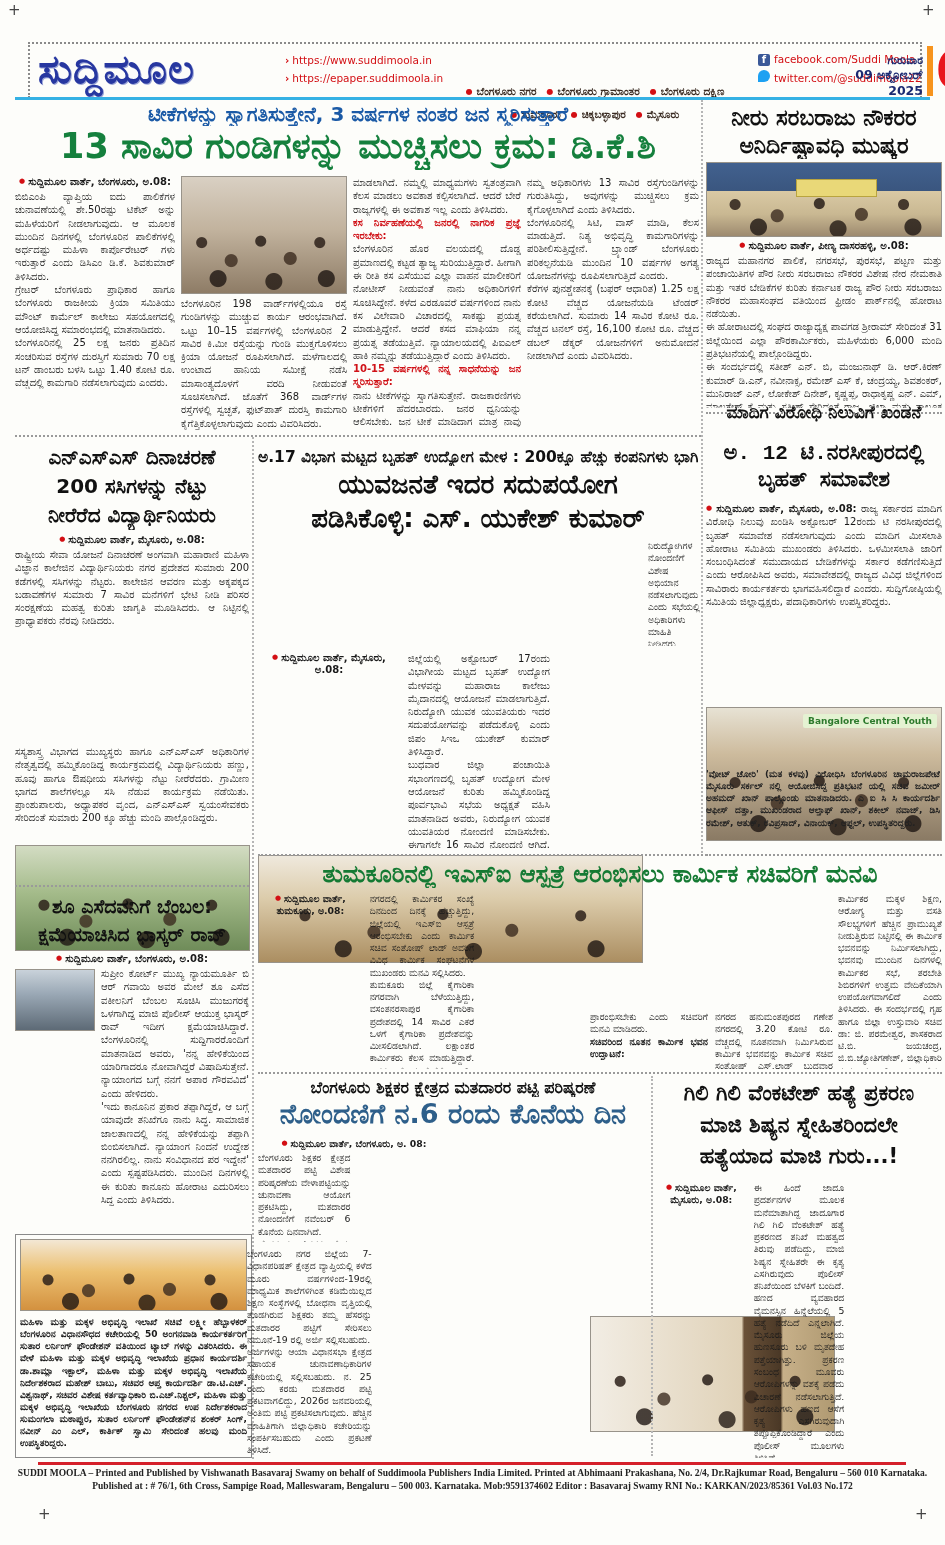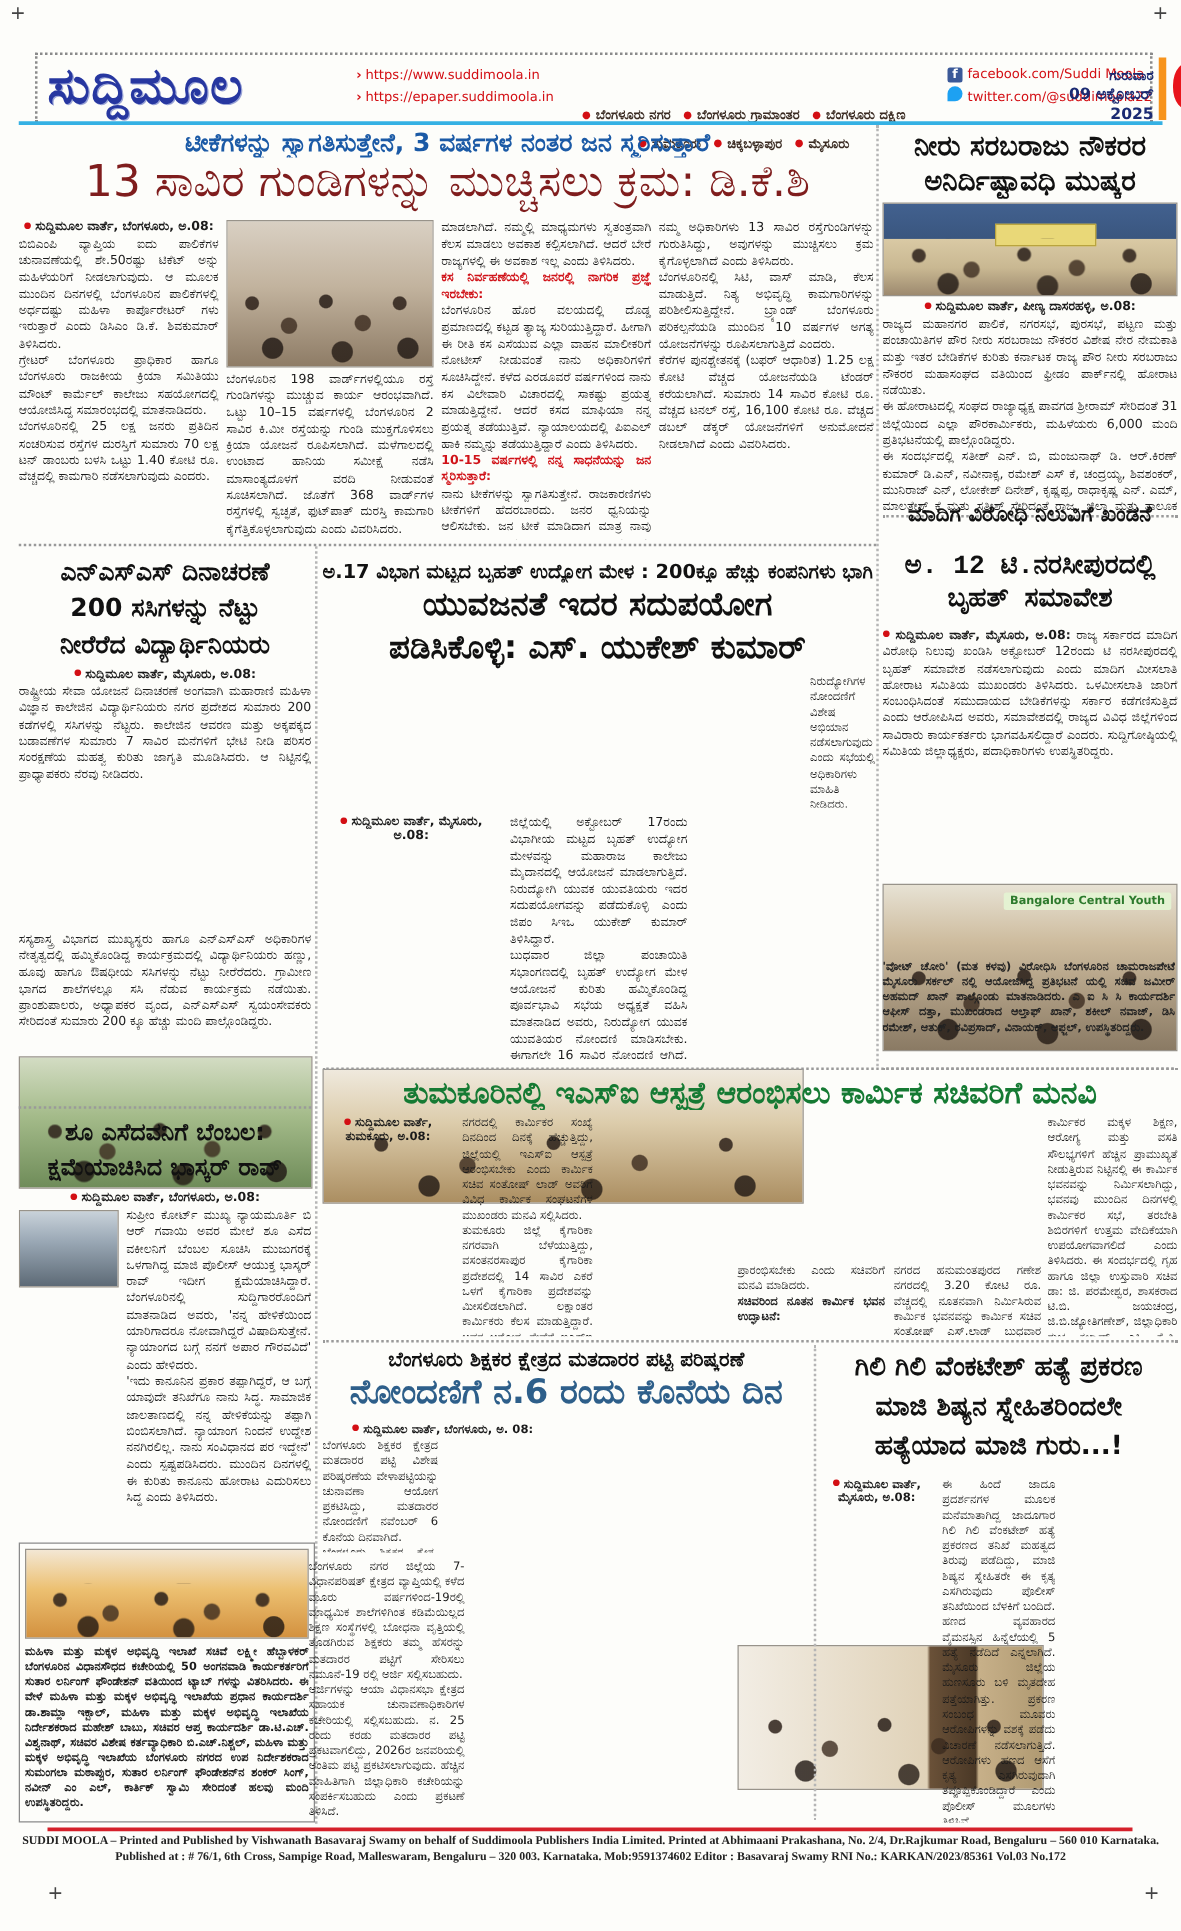--- a/index.html
+++ b/index.html
@@ -8,21 +8,21 @@
   .abs{position:absolute;}
   .ctr{text-align:center;}
   .bold{font-weight:bold;}
   .nowrap{white-space:nowrap;overflow:hidden;}
   .prelines{white-space:pre-line;overflow:hidden;}
   .bt{font-size:10px;line-height:1.33;text-align:justify;overflow:hidden;white-space:pre-line;}
   .bt9{font-size:9.3px;line-height:1.32;text-align:justify;overflow:hidden;white-space:pre-line;}
   .byline{font-size:10px;font-weight:bold;margin:0 0 2px 0;text-align:center;}
   .byline::before{content:"●";color:#d30f14;font-size:7px;margin-right:3px;vertical-align:2px;}
   .kicker-blue{color:#1b5aa6;font-weight:bold;}
-  .hl-red{color:#7f1d1d;font-weight:normal;}
+  .hl-red{color:#15803d;font-weight:bold;}
   .hl-blk{color:#111;font-weight:bold;}
   .hl-green{color:#157a33;font-weight:bold;}
   .hl-steel{color:#2e5f8a;font-weight:bold;}
   .subhead-red{color:#d01218;font-weight:bold;}
   .hdot{border-top:2px dotted #9a9a9a;height:0;}
   .vdot{border-left:2px dotted #b5b5b5;width:0;}
   .cols2{column-count:2;column-gap:7px;}
   .cols3{column-count:3;column-gap:8px;}
   .photo{position:relative;overflow:hidden;border:1px solid #98938a;}
   .photo.crowd::after{content:"";position:absolute;left:0;right:0;bottom:0;height:62%;
@@ -237,15 +237,15 @@
     <div class="cols3" style="height:276px;column-gap:7px;">
       <p class="byline" style="font-size:9.3px;">ಸುದ್ದಿಮೂಲ ವಾರ್ತೆ, ಮೈಸೂರು, ಅ.08:</p>
       <div class="bt9">ಈ ಹಿಂದೆ ಜಾದೂ ಪ್ರದರ್ಶನಗಳ ಮೂಲಕ ಮನೆಮಾತಾಗಿದ್ದ ಜಾದೂಗಾರ ಗಿಲಿ ಗಿಲಿ ವೆಂಕಟೇಶ್ ಹತ್ಯೆ ಪ್ರಕರಣದ ತನಿಖೆ ಮಹತ್ವದ ತಿರುವು ಪಡೆದಿದ್ದು, ಮಾಜಿ ಶಿಷ್ಯನ ಸ್ನೇಹಿತರೇ ಈ ಕೃತ್ಯ ಎಸಗಿರುವುದು ಪೊಲೀಸ್ ತನಿಖೆಯಿಂದ ಬೆಳಕಿಗೆ ಬಂದಿದೆ.
 ಹಣದ ವ್ಯವಹಾರದ ವೈಮನಸ್ಸಿನ ಹಿನ್ನೆಲೆಯಲ್ಲಿ 5 ಹತ್ಯೆ ನಡೆದಿದೆ ಎನ್ನಲಾಗಿದೆ. ಮೈಸೂರು ಜಿಲ್ಲೆಯ ಹುಣಸೂರು ಬಳಿ ಮೃತದೇಹ ಪತ್ತೆಯಾಗಿತ್ತು. ಪ್ರಕರಣ ಸಂಬಂಧ ಮೂವರು ಆರೋಪಿಗಳನ್ನು ವಶಕ್ಕೆ ಪಡೆದು ವಿಚಾರಣೆ ನಡೆಸಲಾಗುತ್ತಿದೆ. ಆರೋಪಿಗಳು ಹಣದ ಆಸೆಗೆ ಕೃತ್ಯ ಎಸಗಿರುವುದಾಗಿ ತಪ್ಪೊಪ್ಪಿಕೊಂಡಿದ್ದಾರೆ ಎಂದು ಪೊಲೀಸ್ ಮೂಲಗಳು ತಿಳಿಸಿವೆ.
 ಮಾಜಿ ಶಿಷ್ಯ ಹಾಗೂ ಆತನ ಸ್ನೇಹಿತರ ವಿರುದ್ಧ ಕೊಲೆ ಪ್ರಕರಣ ದಾಖಲಿಸಲಾಗಿದ್ದು, ಹೆಚ್ಚಿನ ತನಿಖೆ ಮುಂದುವರಿದಿದೆ. ಮೃತರ ಕುಟುಂಬಕ್ಕೆ ನ್ಯಾಯ ಒದಗಿಸುವಂತೆ ಸಾರ್ವಜನಿಕರು ಆಗ್ರಹಿಸಿದ್ದಾರೆ. ಕಳೆದ ತಿಂಗಳ ಕೊನೆಯಲ್ಲಿ ನಾಪತ್ತೆಯಾಗಿದ್ದ ವೆಂಕಟೇಶ್ ಅವರ ಹತ್ಯೆ ಸುದ್ದಿ ತಿಳಿಯುತ್ತಿದ್ದಂತೆ 5 ಮಂದಿ ಮಾಜಿ ಶಿಷ್ಯರು, ಅಭಿಮಾನಿಗಳು ಕಂಬನಿ ಮಿಡಿದಿದ್ದಾರೆ.</div>
     </div>
   </div>
 
   <div class="abs red-rule" style="left:38px;top:1462px;width:868px;"></div>
   <div class="abs footer-line" style="left:15px;top:1468px;width:915px;">SUDDI MOOLA – Printed and Published by Vishwanath Basavaraj Swamy on behalf of Suddimoola Publishers India Limited. Printed at Abhimaani Prakashana, No. 2/4, Dr.Rajkumar Road, Bengaluru – 560 010 Karnataka.</div>
-  <div class="abs footer-line" style="left:15px;top:1481px;width:915px;">Published at : # 76/1, 6th Cross, Sampige Road, Malleswaram, Bengaluru – 320 003. Karnataka. Mob:9591374602   Editor : Basavaraj Swamy  RNI No.: KARKAN/2023/85361 Vol.03  No.172</div>
+  <div class="abs footer-line" style="left:15px;top:1481px;width:915px;">Published at : # 76/1, 6th Cross, Sampige Road, Malleswaram, Bengaluru – 500 003. Karnataka. Mob:9591374602   Editor : Basavaraj Swamy  RNI No.: KARKAN/2023/85361 Vol.03  No.172</div>
 
 </div>
 
 </body></html>

